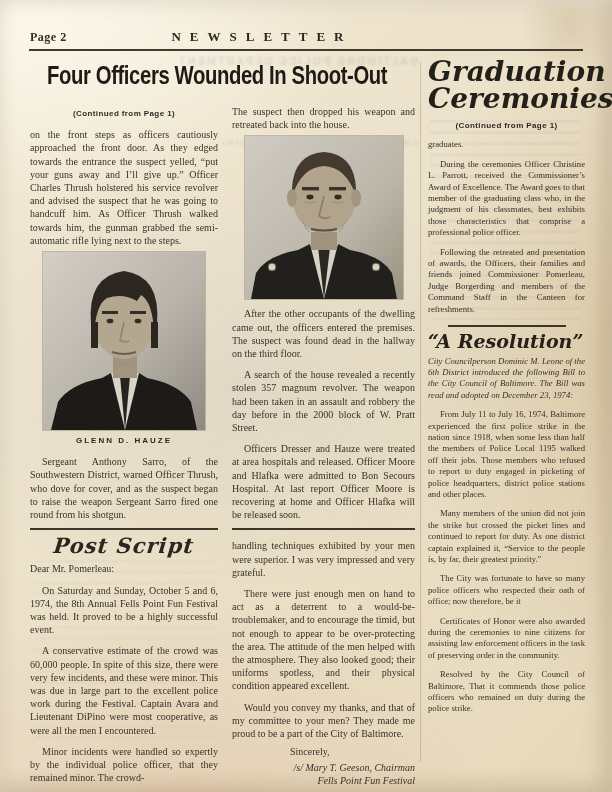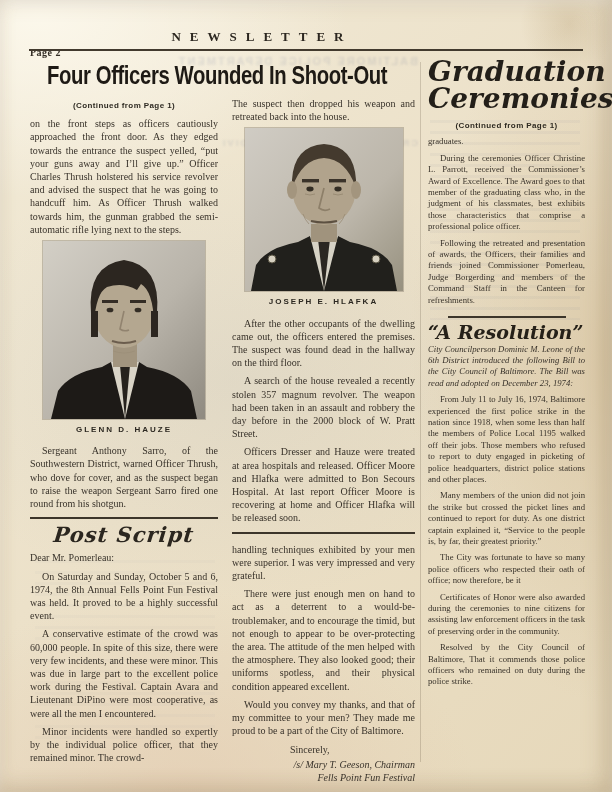--- a/index.html
+++ b/index.html
@@ -10,36 +10,36 @@
     background:
       radial-gradient(circle 70px at 93% 3%, rgba(158,128,78,0.22), rgba(158,128,78,0) 70%),
       radial-gradient(ellipse 480px 280px at 6% 2%, rgba(252,248,236,0.95), rgba(252,248,236,0) 65%),
       radial-gradient(ellipse 300px 500px at 101% 45%, rgba(208,186,148,0.55), rgba(208,186,148,0) 70%),
       radial-gradient(ellipse 420px 300px at 30% 101%, rgba(224,196,170,0.5), rgba(224,196,170,0) 70%),
       radial-gradient(ellipse 500px 340px at 38% 48%, rgba(148,160,172,0.13), rgba(148,160,172,0) 65%),
       linear-gradient(135deg,#f2ebd8 0%,#ece1c9 45%,#e6d8ba 100%);
     box-shadow:inset -10px 0 22px rgba(120,95,60,0.20), inset 0 -8px 18px rgba(140,110,70,0.14), inset 0 4px 10px rgba(255,255,255,0.35);
   }
   
-  .page-number{position:absolute;left:30px;top:47px;font-size:10px;font-weight:bold;letter-spacing:.5px;color:#332d24;}
+  .page-number{position:absolute;left:30px;top:30px;font-size:12px;font-weight:bold;letter-spacing:.5px;color:#332d24;}
   .masthead{position:absolute;left:0;top:29px;width:524px;text-align:center;font-size:13px;font-weight:bold;letter-spacing:9px;color:#2c2720;}
   .header-rule{position:absolute;left:29px;top:49px;width:554px;height:2px;background:#423a2e;}
   
   .headline{
     position:absolute;left:33px;top:60px;width:472px;
     transform:scaleX(0.78);transform-origin:left center;
     font-family:"Liberation Sans",sans-serif;font-weight:bold;font-size:26px;
     text-align:center;color:#1e1a15;letter-spacing:-0.5px;
   }
   
   .col{position:absolute;font-size:10px;line-height:13.2px;text-align:justify;}
   #col1{left:30px;top:99px;width:188px;}
   #col2{left:232px;top:97px;width:183px;}
   #col3{left:428px;top:58px;width:157px;font-size:8.7px;line-height:11.4px;}
-  .col p{margin:0 0 5px 0;}
+  .col p{margin:8px 0 5px 0;}
   .col p.ind{text-indent:12px;}
   .continued{font-family:"Liberation Sans",sans-serif;font-weight:bold;font-size:8px;letter-spacing:.4px;text-align:center;text-indent:0;margin:0 0 7px 0;color:#2e2a22;}
   
   .photo-wrap{margin:5px auto 8px auto;text-align:center;}
   #col1 .photo-frame{width:162px;height:178px;}
   #col2 .photo-frame{width:158px;height:163px;}
   .photo-frame{display:block;margin:0 auto;box-shadow:0 0 0 1px rgba(60,52,40,0.25);}
   .caption{font-family:"Liberation Sans",sans-serif;font-size:8px;font-weight:bold;letter-spacing:2px;text-align:center;margin-top:4px;color:#2c2821;}
   
   .divider{height:2px;background:#3c352a;margin:7px 0 9px 0;border:0;}
@@ -147,21 +147,20 @@
         <rect x="57" y="51" width="17" height="3.4" fill="#3b332a"></rect>
         <rect x="84" y="51" width="17" height="3.4" fill="#3b332a"></rect>
         <ellipse cx="65" cy="61" rx="3.6" ry="2.4" fill="#332d24"></ellipse>
         <ellipse cx="93" cy="61" rx="3.6" ry="2.4" fill="#332d24"></ellipse>
         <path d="M60 66 Q65 68 70 66" stroke="#8f8169" stroke-width="1" fill="none" opacity="0.7"></path>
         <path d="M88 66 Q93 68 98 66" stroke="#8f8169" stroke-width="1" fill="none" opacity="0.7"></path>
         <path d="M79 60 L74 80 Q79 84 85 81" stroke="#8d7f69" stroke-width="1.7" fill="none"></path>
         <path d="M66 93 Q79 96 92 93" stroke="#5c5041" stroke-width="2.2" fill="none"></path>
         <path d="M58 86 Q60 92 64 96 M100 86 Q98 92 94 96" stroke="#94866f" stroke-width="1" fill="none" opacity="0.7"></path>
       </svg>
-      <div class="caption">JOSEPH E. HLAFKA</div>
     </div>
 
     <p class="ind">After the other occupants of the dwelling came out, the officers entered the premises. The suspect was found dead in the hallway on the third floor.</p>
     <p class="ind">A search of the house revealed a recently stolen 357 magnum revolver. The weapon had been taken in an assault and robbery the day before in the 2000 block of W. Pratt Street.</p>
     <p class="ind">Officers Dresser and Hauze were treated at area hospitals and released. Officer Moore and Hlafka were admitted to Bon Secours Hospital. At last report Officer Moore is recovering at home and Officer Hlafka will be released soon.</p>
 
     <hr class="divider">
     <p>handling techniques exhibited by your men were superior. I was very impressed and very grateful.</p>
     <p class="ind">There were just enough men on hand to act as a deterrent to a would-be-troublemaker, and to encourage the timid, but not enough to appear to be over-protecting the area. The attitude of the men helped with the atmosphere. They also looked good; their uniforms spotless, and their physical condition appeared excellent.</p>
     <p class="ind">Would you convey my thanks, and that of my committee to your men? They made me proud to be a part of the City of Baltimore.</p>

